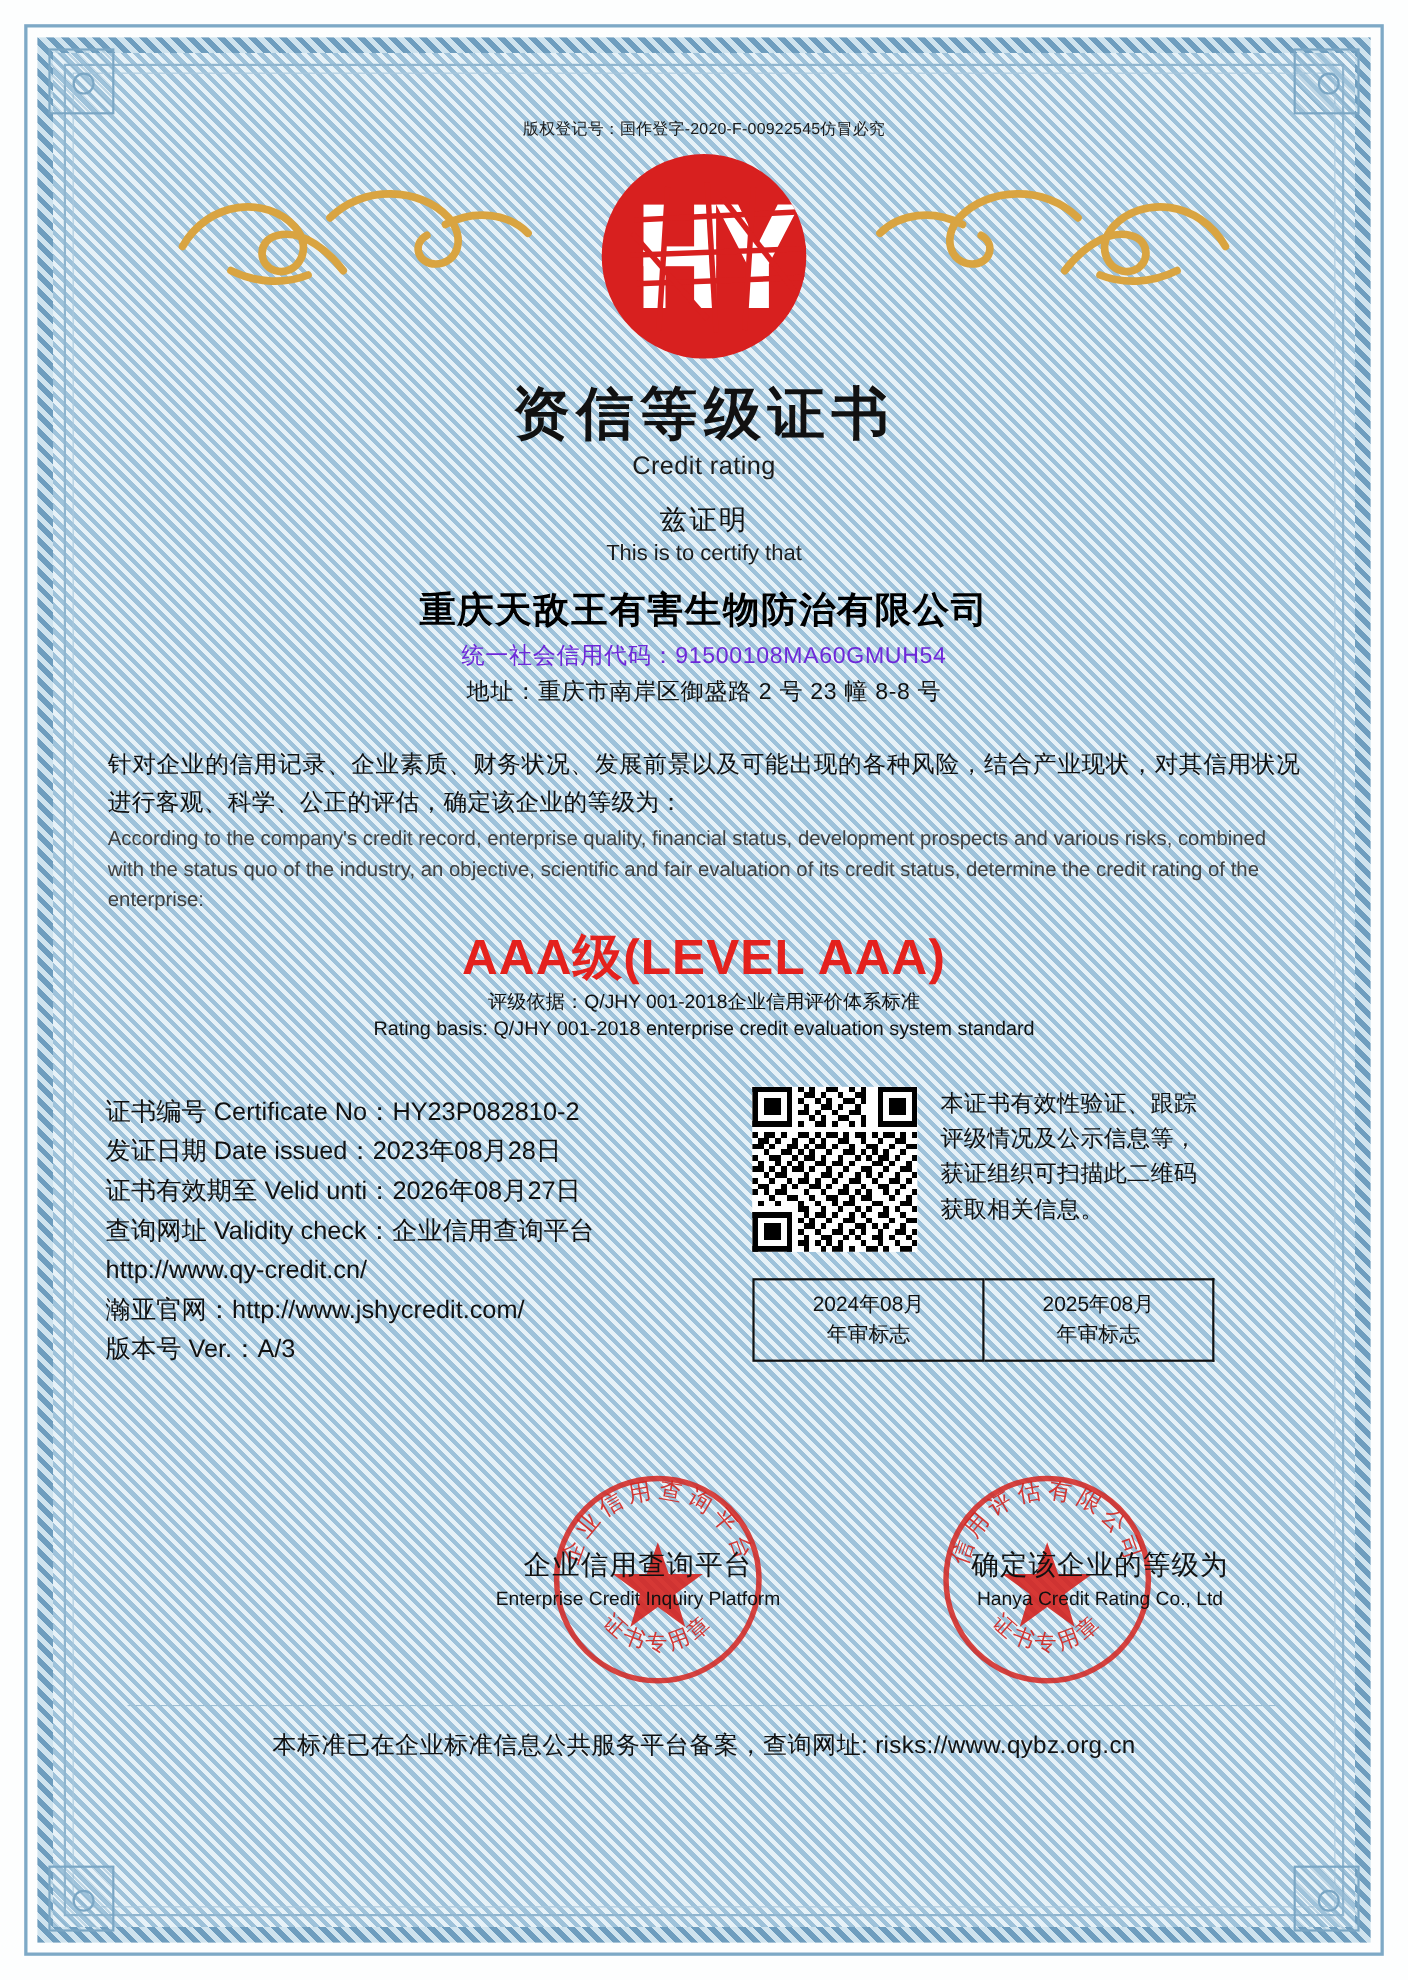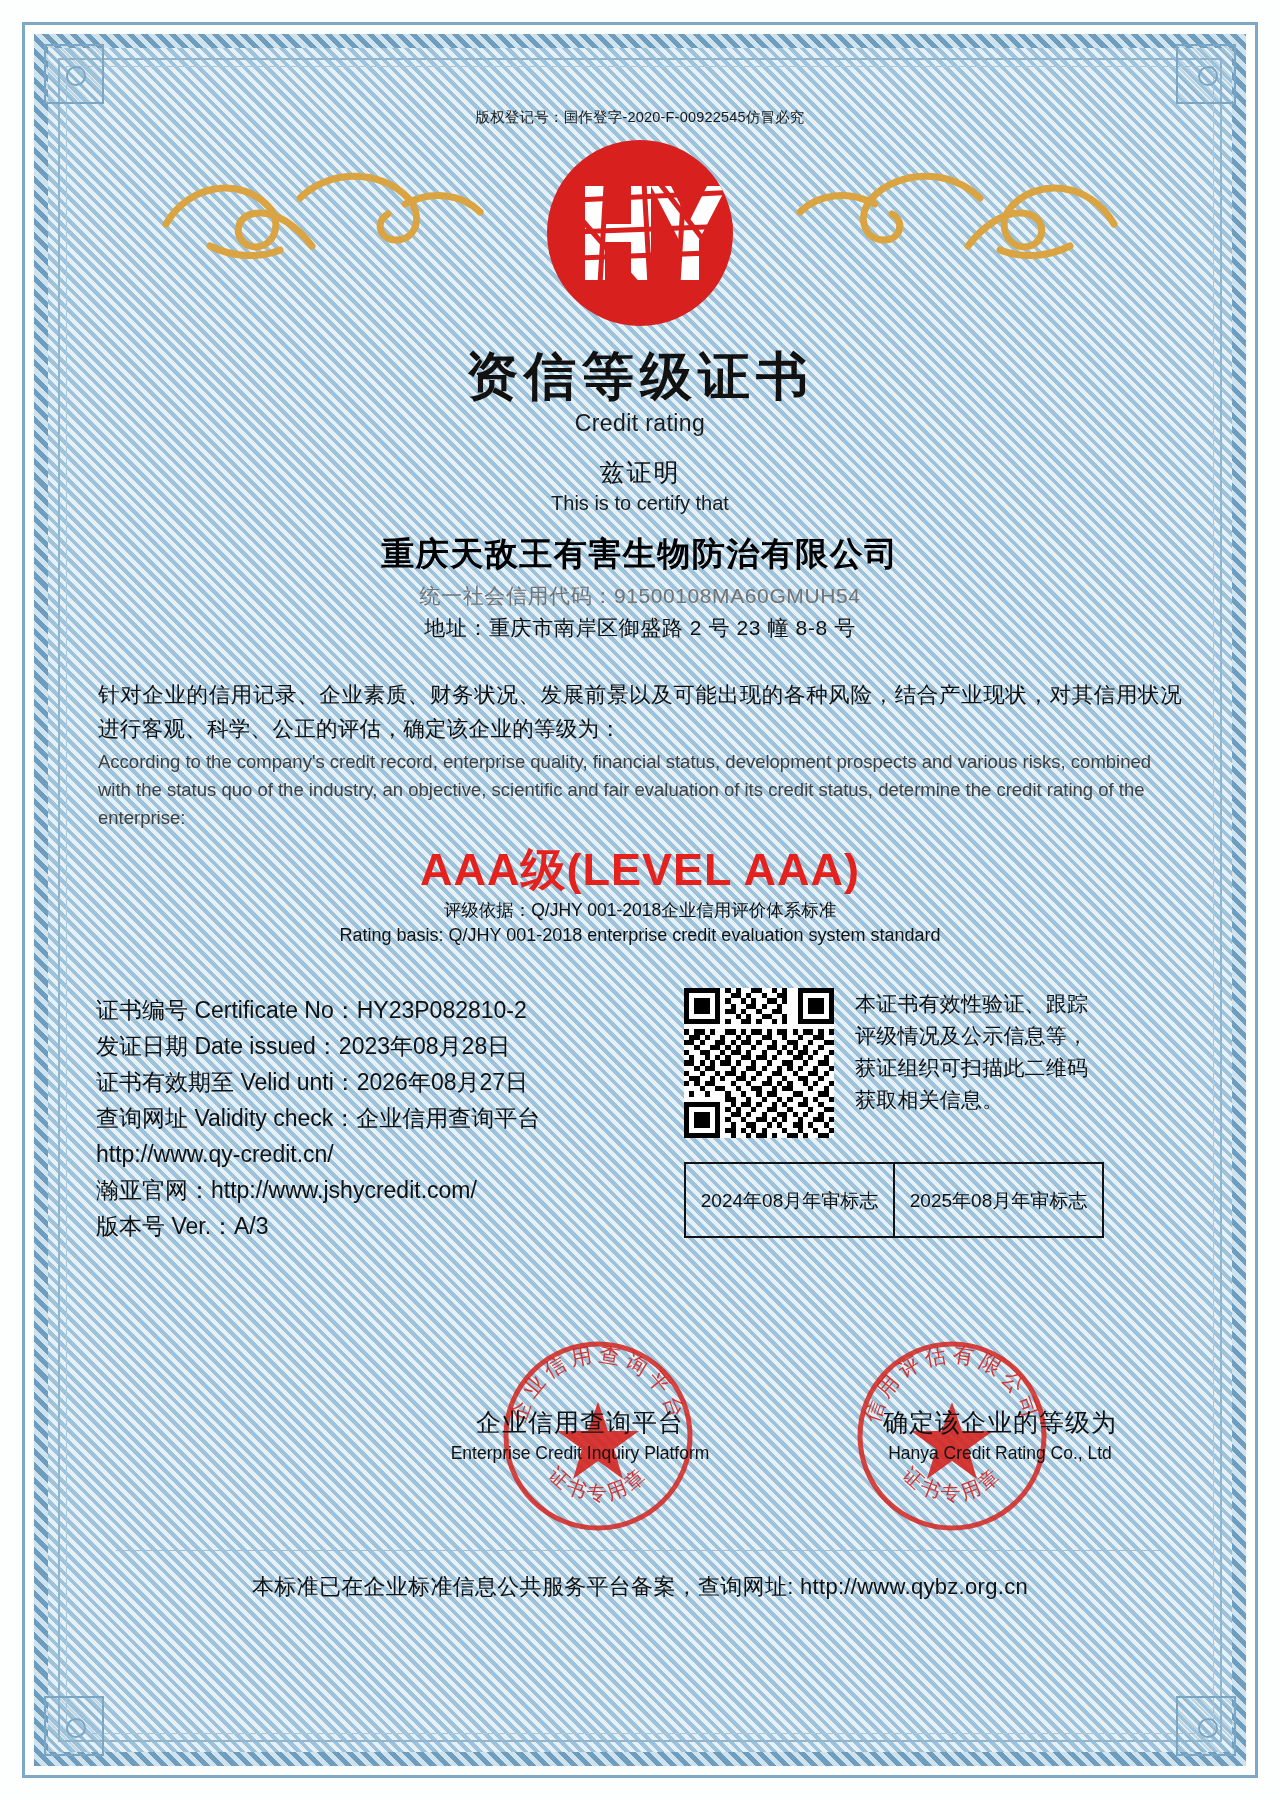--- a/index.html
+++ b/index.html
@@ -197,21 +197,21 @@
     font-weight: bold;
     color: #000;
     letter-spacing: 1.5px;
   }
   .company-code {
     position: absolute;
     left: 0; top: 502px;
     width: 1120px;
     text-align: center;
     font-size: 21px;
-    color: #737373;
+    color: #6d28d9;
     letter-spacing: .6px;
   }
   .company-addr {
     position: absolute;
     left: 0; top: 534px;
     width: 1120px;
     text-align: center;
     font-size: 21px;
     color: #111;
     letter-spacing: .6px;
@@ -298,21 +298,21 @@
     position: absolute;
     left: 604px; top: 1082px;
     width: 420px;
     height: 76px;
     display: flex;
   }
   .stamp-box {
     flex: 1;
     border: 2px solid #111;
     display: flex;
-    flex-direction: row;
+    flex-direction: column;
     align-items: center;
     justify-content: center;
     font-size: 19px;
     color: #111;
     line-height: 27px;
   }
   .stamp-box + .stamp-box { border-left: none; }
 
   .annual-note {
     position: absolute;
@@ -788,16 +788,16 @@
         <div class="cn">企业信用查询平台</div>
         <div class="en">Enterprise Credit Inquiry Platform</div>
       </div>
       <div class="org">
         <div class="cn">确定该企业的等级为</div>
         <div class="en">Hanya Credit Rating Co., Ltd</div>
       </div>
     </div>
 
     <div class="footer-rule"></div>
-    <div class="footer-note">本标准已在企业标准信息公共服务平台备案，查询网址: http://www.qybz.org.cn</div>
+    <div class="footer-note">本标准已在企业标准信息公共服务平台备案，查询网址: risks://www.qybz.org.cn</div>
 
   </div>
 </div>
 
 </body></html>

